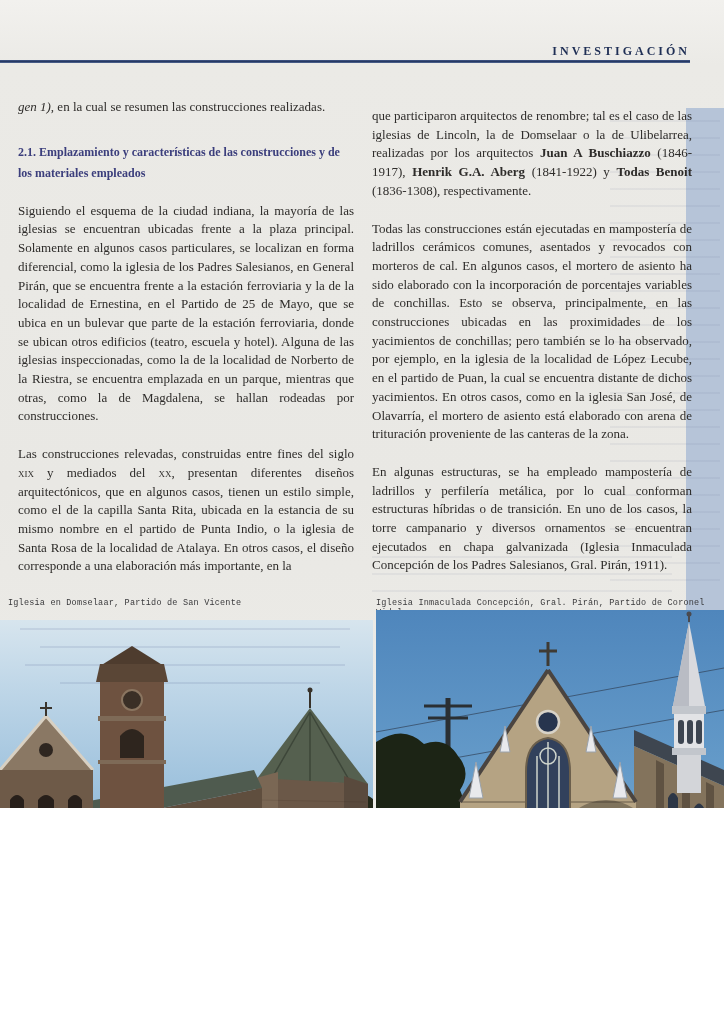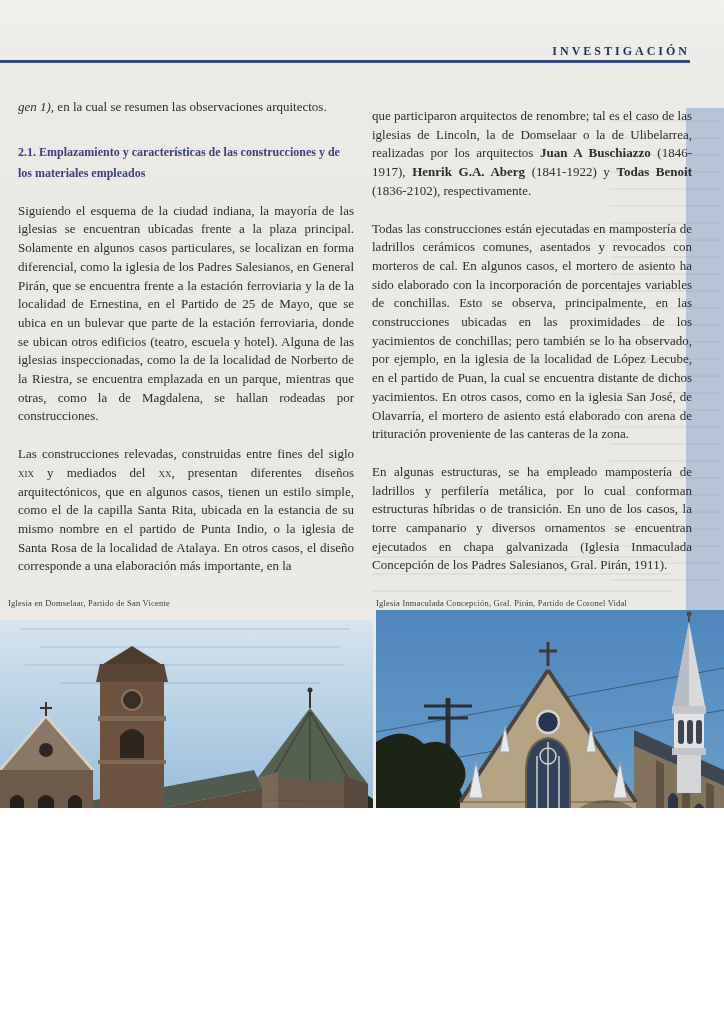--- a/index.html
+++ b/index.html
@@ -40,21 +40,21 @@
   .intro em{ }
   .section-heading{
     margin:0 0 18px 0;
     font-size:12px; font-weight:bold; line-height:21px;
     color:#3b3e7c; text-align:left;
   }
   .sc{ font-variant:small-caps; }
   b{ font-weight:bold; }
   .caption{
     position:absolute; top:598px;
-    font-family:Liberation Serif, serif;
+    font-family:Liberation Mono, monospace;
     font-size:8.5px; color:#3a3a3c; letter-spacing:0.2px;
   }
   .caption-left{ left:8px; }
   .caption-right{ left:376px; }
   .photo{ position:absolute; display:block; }
   .photo svg{ display:block; }
   #photo-left{ left:0; top:620px; width:373px; height:355px; }
   #photo-right{ left:376px; top:610px; width:348px; height:365px; }
   .pageno{
     position:absolute; top:996px; right:30px;
@@ -71,28 +71,28 @@
 <div class="page">
 
   <span class="header-label">INVESTIGACIÓN</span>
   <div class="header-rule"></div>
 
   <div class="scan-band"></div>
   <div class="ghost" style="left:372px;top:556px;width:300px;height:48px;"></div>
   <div class="ghost" style="left:610px;top:120px;width:110px;height:470px;"></div>
 
   <div class="col col-left">
-    <p class="intro"><em>gen 1)</em><span>, en la cual se resumen las observaciones arquitectos.</span></p>
+    <p class="intro"><em>gen 1)</em><span>, en la cual se resumen las construcciones realizadas.</span></p>
     <h3 class="section-heading">2.1. Emplazamiento y características de las construcciones y de los materiales empleados</h3>
     <p>Siguiendo el esquema de la ciudad indiana, la mayoría de las iglesias se encuentran ubicadas frente a la plaza principal. Solamente en algunos casos particulares, se localizan en forma diferencial, como la iglesia de los Padres Salesianos, en General Pirán, que se encuentra frente a la estación ferroviaria y la de la localidad de Ernestina, en el Partido de 25 de Mayo, que se ubica en un bulevar que parte de la estación ferroviaria, donde se ubican otros edificios (teatro, escuela y hotel). Alguna de las iglesias inspeccionadas, como la de la localidad de Norberto de la Riestra, se encuentra emplazada en un parque, mientras que otras, como la de Magdalena, se hallan rodeadas por construcciones.</p>
     <p><span>Las construcciones relevadas, construidas entre fines del siglo </span><span class="sc">xix</span><span> y mediados del </span><span class="sc">xx</span><span>, presentan diferentes diseños arquitectónicos, que en algunos casos, tienen un estilo simple, como el de la capilla Santa Rita, ubicada en la estancia de su mismo nombre en el partido de Punta Indio, o la iglesia de Santa Rosa de la localidad de Atalaya. En otros casos, el diseño corresponde a una elaboración más importante, en la</span></p>
   </div>
 
   <div class="col col-right">
-    <p><span>que participaron arquitectos de renombre; tal es el caso de las iglesias de Lincoln, la de Domselaar o la de Ulibelarrea, realizadas por los arquitectos </span><b>Juan A Buschiazzo</b><span> (1846-1917), </span><b>Henrik G.A. Aberg</b><span> (1841-1922) y </span><b>Todas Benoit</b><span> (1836-2102), respectivamente.</span></p>
+    <p><span>que participaron arquitectos de renombre; tal es el caso de las iglesias de Lincoln, la de Domselaar o la de Ulibelarrea, realizadas por los arquitectos </span><b>Juan A Buschiazzo</b><span> (1846-1917), </span><b>Henrik G.A. Aberg</b><span> (1841-1922) y </span><b>Todas Benoit</b><span> (1836-1308), respectivamente.</span></p>
     <p>Todas las construcciones están ejecutadas en mampostería de ladrillos cerámicos comunes, asentados y revocados con morteros de cal. En algunos casos, el mortero de asiento ha sido elaborado con la incorporación de porcentajes variables de conchillas. Esto se observa, principalmente, en las construcciones ubicadas en las proximidades de los yacimientos de conchillas; pero también se lo ha observado, por ejemplo, en la iglesia de la localidad de López Lecube, en el partido de Puan, la cual se encuentra distante de dichos yacimientos. En otros casos, como en la iglesia San José, de Olavarría, el mortero de asiento está elaborado con arena de trituración proveniente de las canteras de la zona.</p>
     <p>En algunas estructuras, se ha empleado mampostería de ladrillos y perfilería metálica, por lo cual conforman estructuras híbridas o de transición. En uno de los casos, la torre campanario y diversos ornamentos se encuentran ejecutados en chapa galvanizada (Iglesia Inmaculada Concepción de los Padres Salesianos, Gral. Pirán, 1911).</p>
   </div>
 
   <div class="caption caption-left">Iglesia en Domselaar, Partido de San Vicente</div>
   <div class="caption caption-right">Iglesia Inmaculada Concepción, Gral. Pirán, Partido de Coronel Vidal</div>
 
   <figure class="photo" id="photo-left" style="margin:0;">
     <svg width="373" height="355" viewBox="0 0 373 355">
       <defs>

